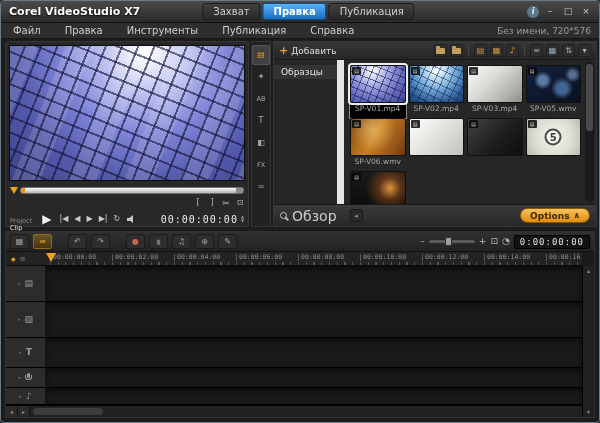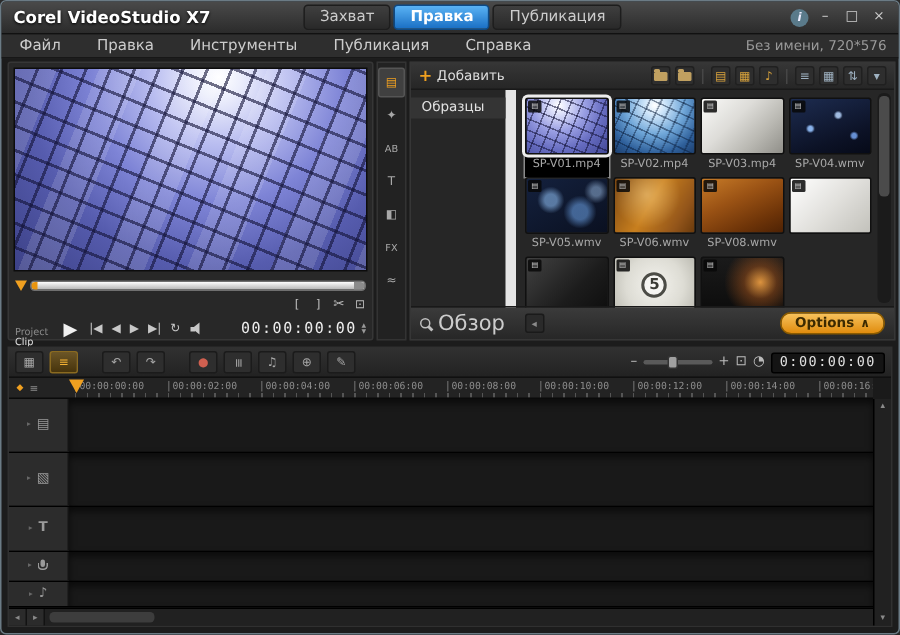--- a/index.html
+++ b/index.html
@@ -268,42 +268,30 @@
           </div>
         <div class="clip-name">SP-V02.mp4</div>
       </div>
       <div class="clip-cell">
         <div class="thumb art-soft-gray">
             <span class="badge">▤</span>
           </div>
         <div class="clip-name">SP-V03.mp4</div>
       </div>
       <div class="clip-cell">
-        <div class="thumb art-night-blue">
-            <span class="badge">▤</span>
-          </div>
-        <div class="clip-name">SP-V04.wmv</div>
-      </div>
-      <div class="clip-cell">
         <div class="thumb art-bokeh-blue">
             <span class="badge">▤</span>
           </div>
         <div class="clip-name">SP-V05.wmv</div>
       </div>
       <div class="clip-cell">
         <div class="thumb art-warm-amber">
             <span class="badge">▤</span>
           </div>
         <div class="clip-name">SP-V06.wmv</div>
-      </div>
-      <div class="clip-cell">
-        <div class="thumb art-copper">
-            <span class="badge">▤</span>
-          </div>
-        <div class="clip-name">SP-V08.wmv</div>
       </div>
       <div class="clip-cell">
         <div class="thumb art-soft-white">
             <span class="badge">▤</span>
           </div>
       </div>
       <div class="clip-cell">
         <div class="thumb art-dark-gray">
             <span class="badge">▤</span>
           </div>

